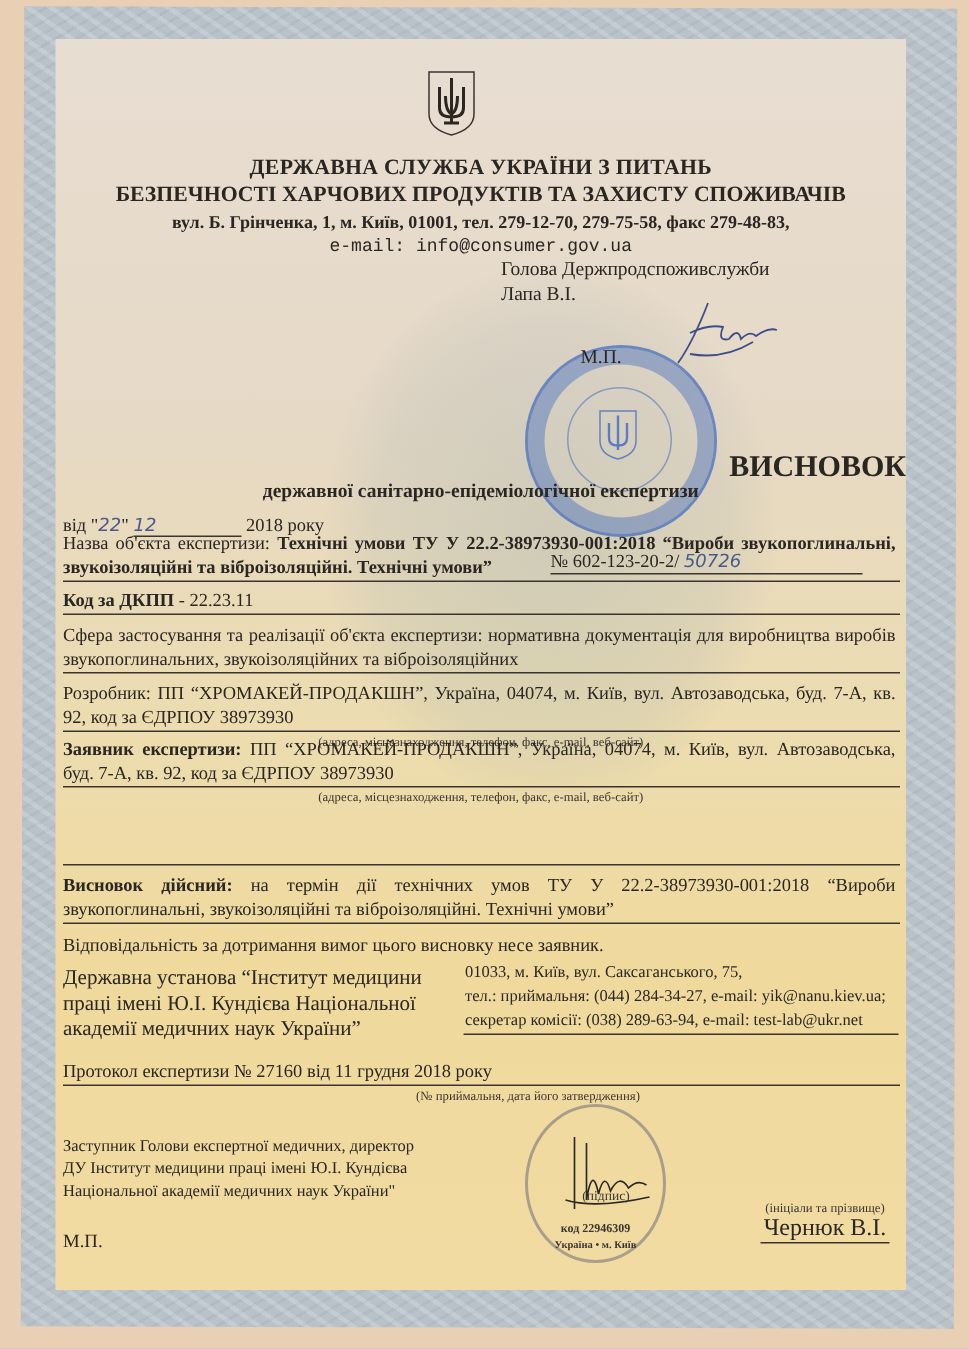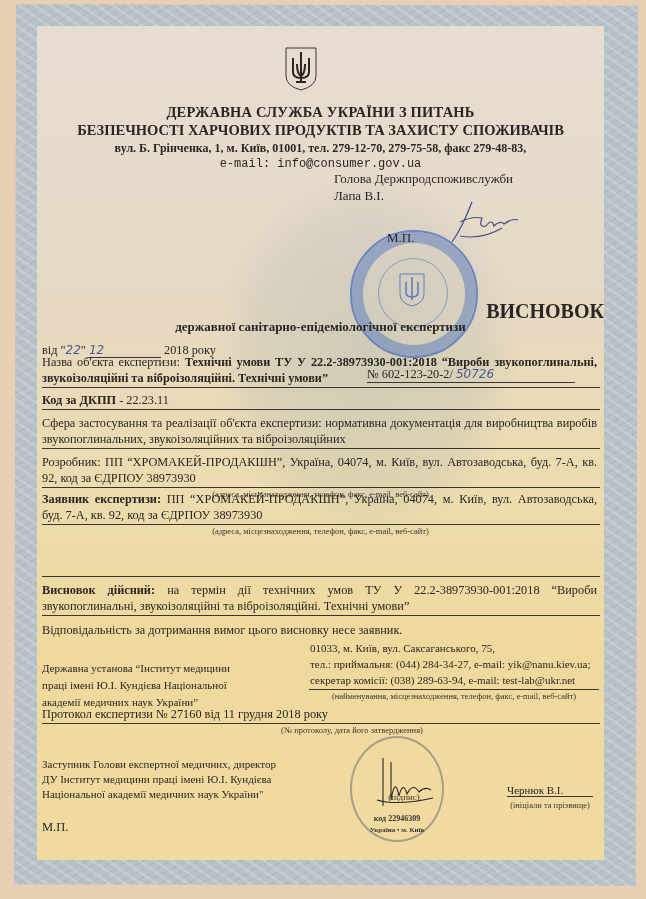--- a/index.html
+++ b/index.html
@@ -147,47 +147,46 @@
   <div class="line" style="top:550px;"></div>
 
   <div class="field" style="top:556px;">
     <b>Висновок дійсний:</b>
     <span>на термін дії технічних умов ТУ У 22.2-38973930-001:2018 “Вироби звукопоглинальні, звукоізоляційні та віброізоляційні. Технічні умови”</span>
   </div>
   <div class="line" style="top:589px;"></div>
 
   <div class="field" style="top:596px;">Відповідальність за дотримання вимог цього висновку несе заявник.</div>
 
-  <div class="abs" style="left:5px;top:618px;font-size:11px;line-height:17px;width:260px;margin-top:16px;">
+  <div class="abs" style="left:5px;top:618px;font-size:14px;line-height:17px;width:260px;">
     <div>Державна установа “Інститут медицини</div>
     <div>праці імені Ю.І. Кундієва Національної</div>
     <div>академії медичних наук України”</div>
   </div>
   <div class="abs" style="left:273px;top:614px;font-size:11px;line-height:16px;width:290px;">
     <div>01033, м. Київ, вул. Саксаганського, 75,</div>
     <div>тел.: приймальня: (044) 284-34-27, e-mail: yik@nanu.kiev.ua;</div>
     <div>секретар комісії: (038) 289-63-94, e-mail: test-lab@ukr.net</div>
   </div>
   <div class="abs" style="left:272px;top:663px;width:290px;height:1px;background:#3b3530;"></div>
-  <div class="caption" style="left:272px;width:290px;top:665px;">(найменування, місцезнаходження, телефон, факс, e-mail, веб-сайт)</div>
 
   <div class="field" style="top:680px;">Протокол експертизи № 27160 від 11 грудня 2018 року</div>
   <div class="line" style="top:697px;"></div>
-  <div class="caption" style="left:230px;width:170px;top:699px;">(№ протоколу, дата його затвердження)</div>
+  <div class="caption" style="left:230px;width:170px;top:699px;">(№ приймальня, дата його затвердження)</div>
 
   <div class="abs" style="left:5px;top:731px;font-size:11px;line-height:15px;width:280px;">
     <div>Заступник Голови експертної медичних, директор</div>
     <div>ДУ Інститут медицини праці імені Ю.І. Кундієва</div>
     <div>Національної академії медичних наук України"</div>
   </div>
   <div class="stamp stamp-gray">
     <div class="caption" style="left:0;width:90px;top:76px;font-size:8px;">код 22946309</div>
     <div class="caption" style="left:0;width:90px;top:88px;font-size:7px;">Україна • м. Київ</div>
   </div>
   <svg class="sig" style="left:330px;top:730px" width="70" height="60" viewBox="0 0 70 60">
     <path d="M16 2 V50 M24 6 V44 Q28 20 32 40 Q36 24 40 38 Q46 26 52 36 Q58 30 64 34 M10 44 Q30 50 66 42" fill="none" stroke="#2a2824" stroke-width="1.1"></path>
   </svg>
   <div class="caption" style="left:342px;width:50px;top:766px;font-size:9px;text-align:center;">(підпис)</div>
-  <div class="abs" style="left:470px;top:758px;width:86px;font-size:11px;border-bottom:1px solid #3b3530;">Чернюк В.І.</div>
+  <div class="abs" style="left:470px;top:784px;width:86px;text-align:center;font-size:16px;border-bottom:1px solid #3b3530;">Чернюк В.І.</div>
   <div class="caption" style="left:465px;width:96px;top:774px;">(ініціали та прізвище)</div>
 
   <div class="abs" style="left:5px;top:794px;font-size:12.5px;">М.П.</div>
 </div>
 
 </body></html>

